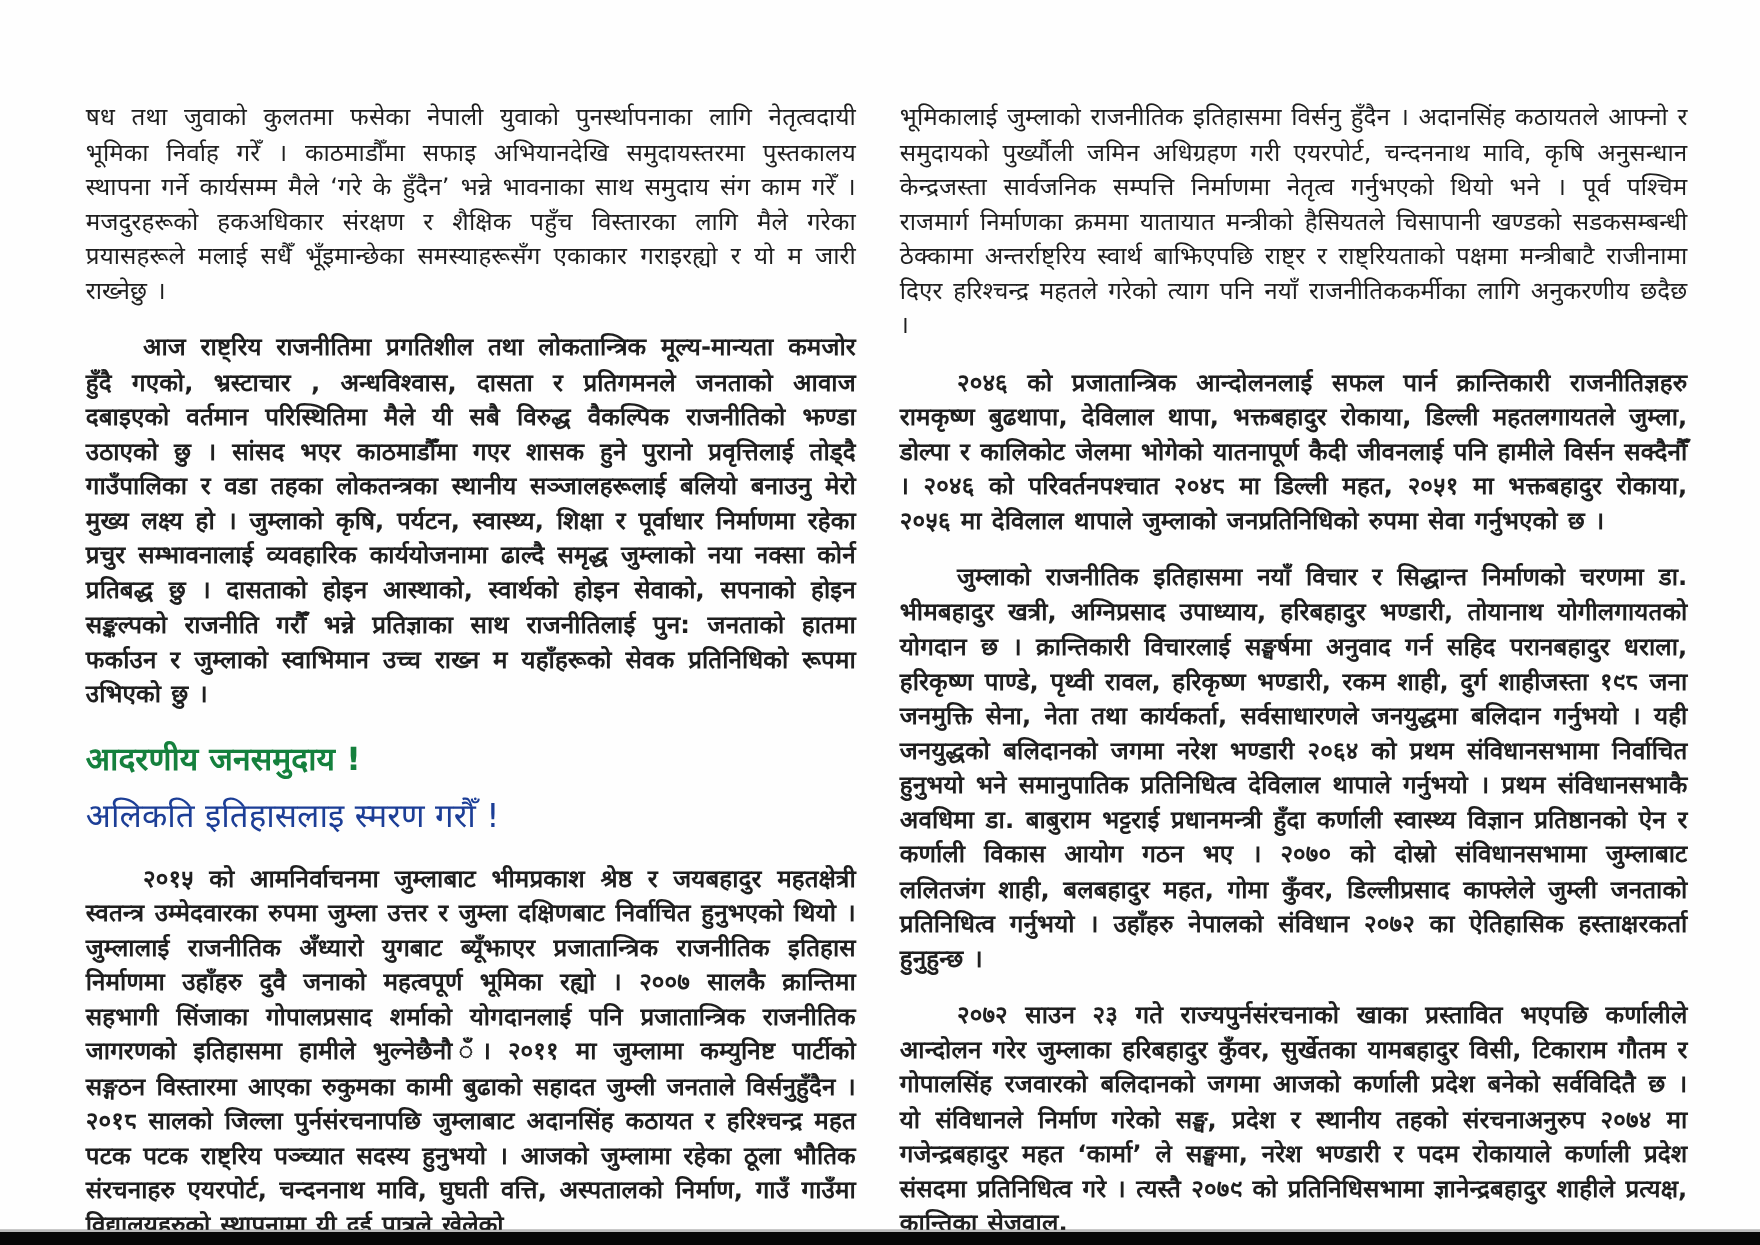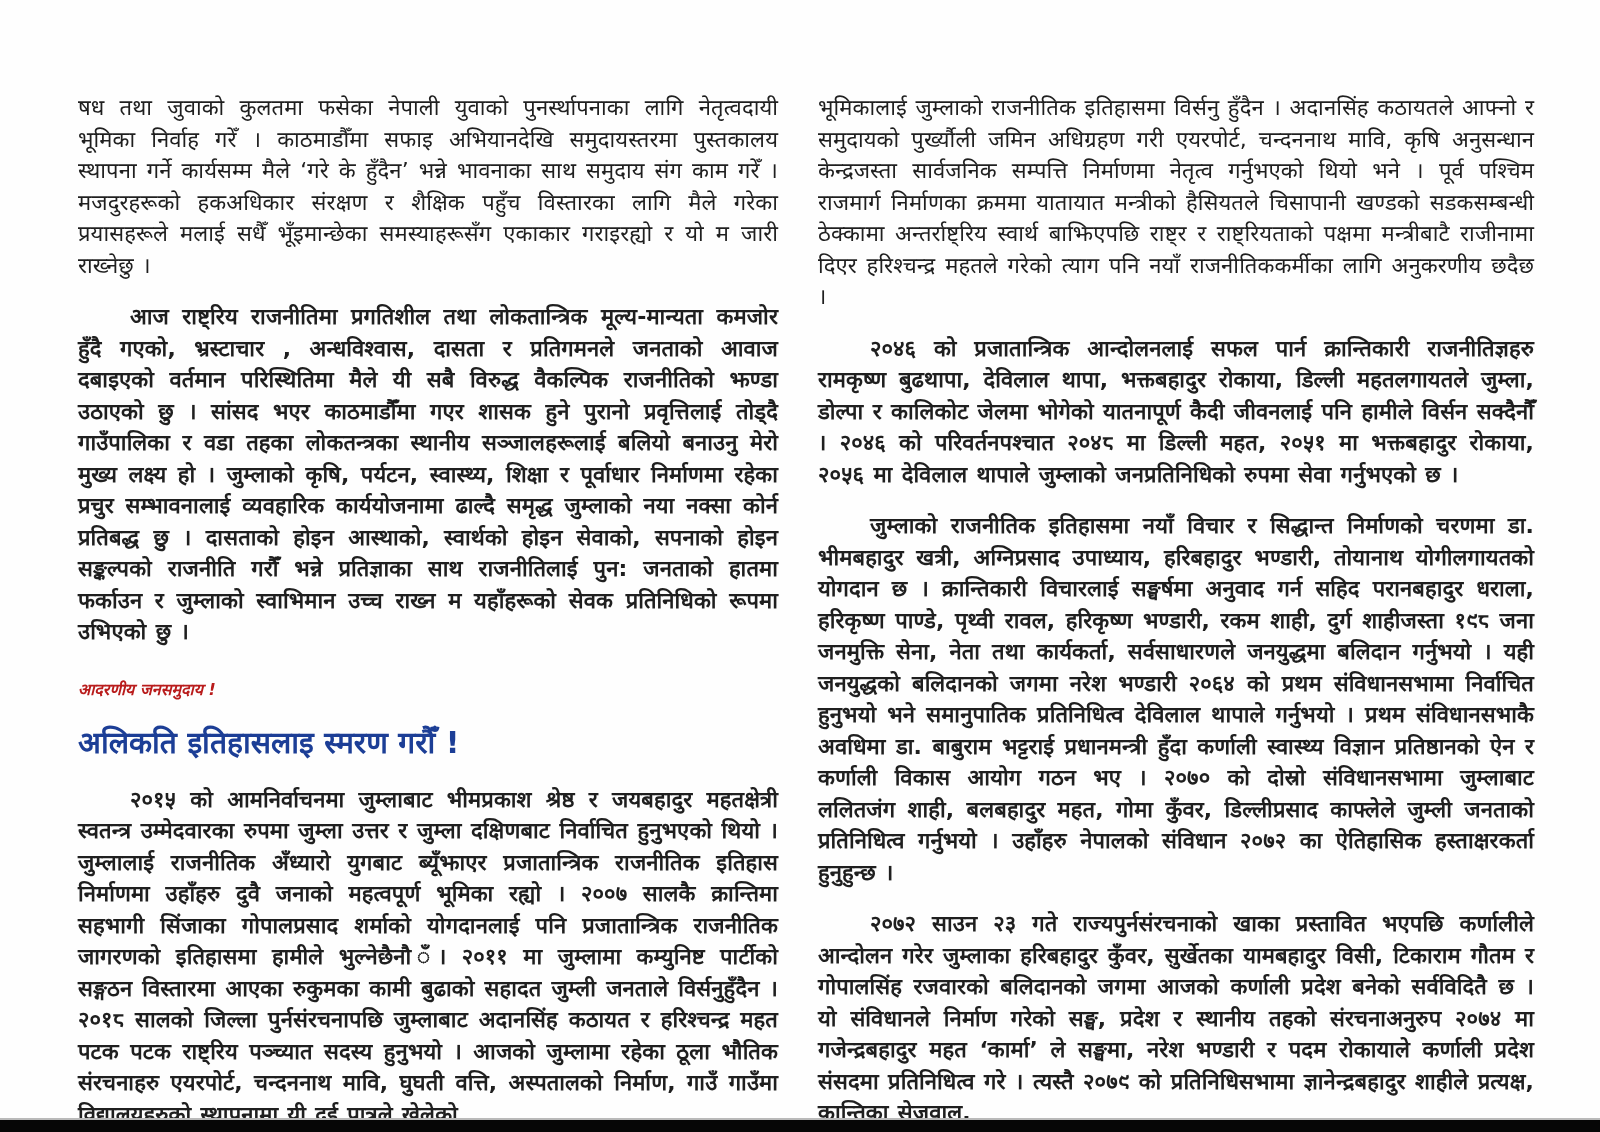--- a/index.html
+++ b/index.html
@@ -30,31 +30,30 @@
     font-size: 22px;
     line-height: 31.5px;
     text-align: justify;
     letter-spacing: 0.1px;
     word-spacing: 1.5px;
   }
   .body-text.indent { text-indent: 52px; font-weight: bold; }
 
   .salutation {
     margin: 26px 0 10px 0;
-    font-size: 16px;
+    font-size: 29px;
     line-height: 32px;
-    font-style: italic;
     font-weight: 600;
-    color: #b91c1c;
+    color: #15803d;
   }
   .section-heading {
     margin: 18px 0 22px 0;
     font-size: 30px;
     line-height: 38px;
-    font-weight: 700;
+    font-weight: 400;
     color: #1c3e96;
   }
 
   .footer-bar {
     position: absolute;
     left: 0;
     bottom: 0;
     width: 100%;
     height: 12px;
     background: #060606;

